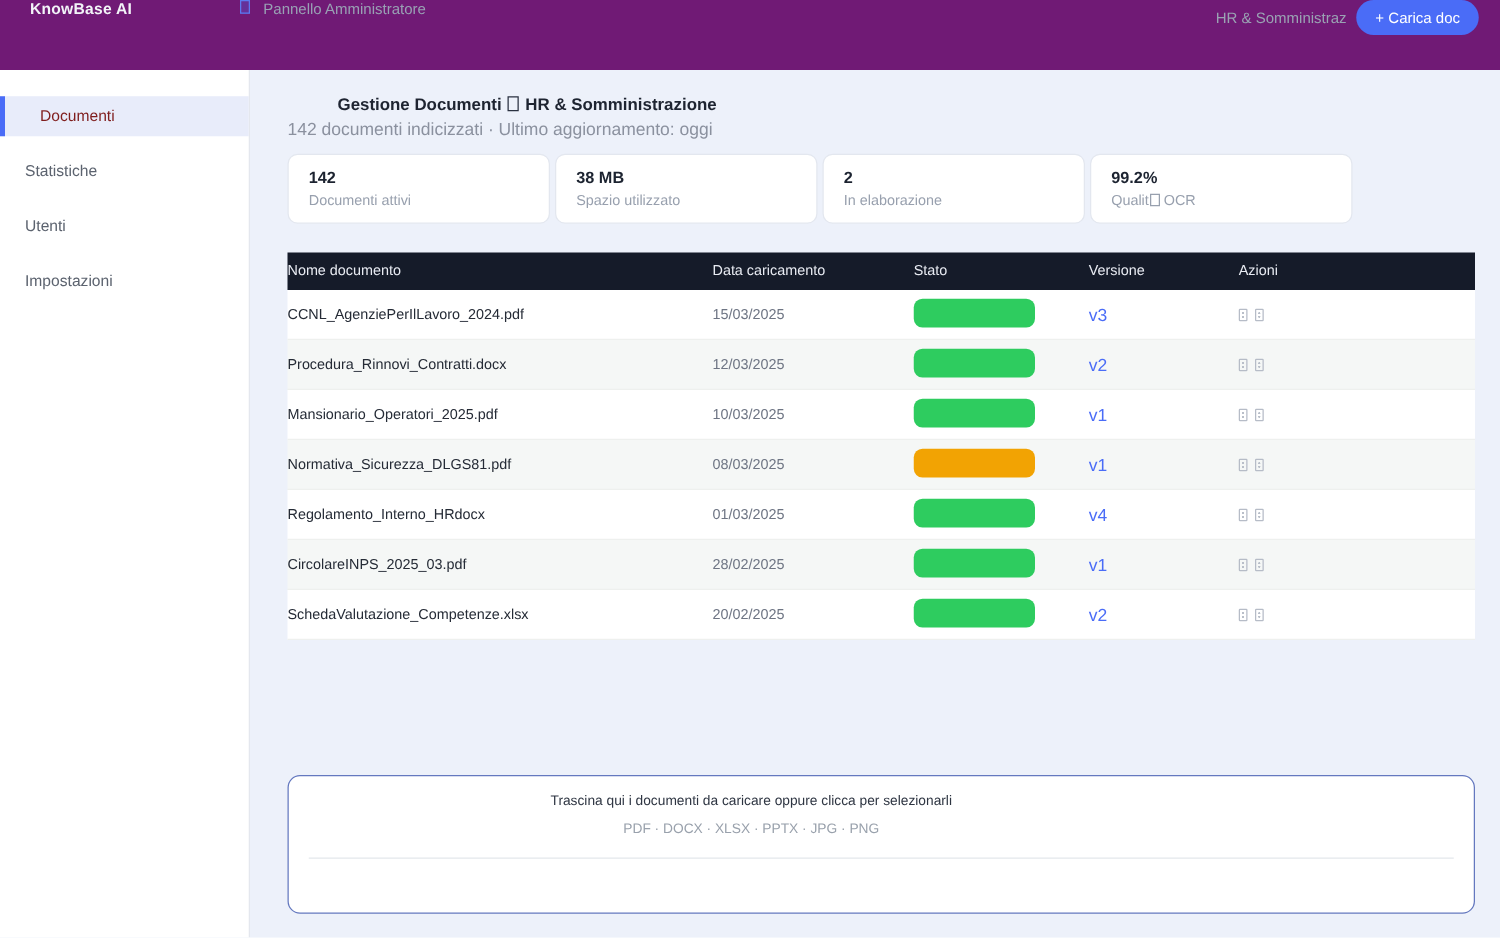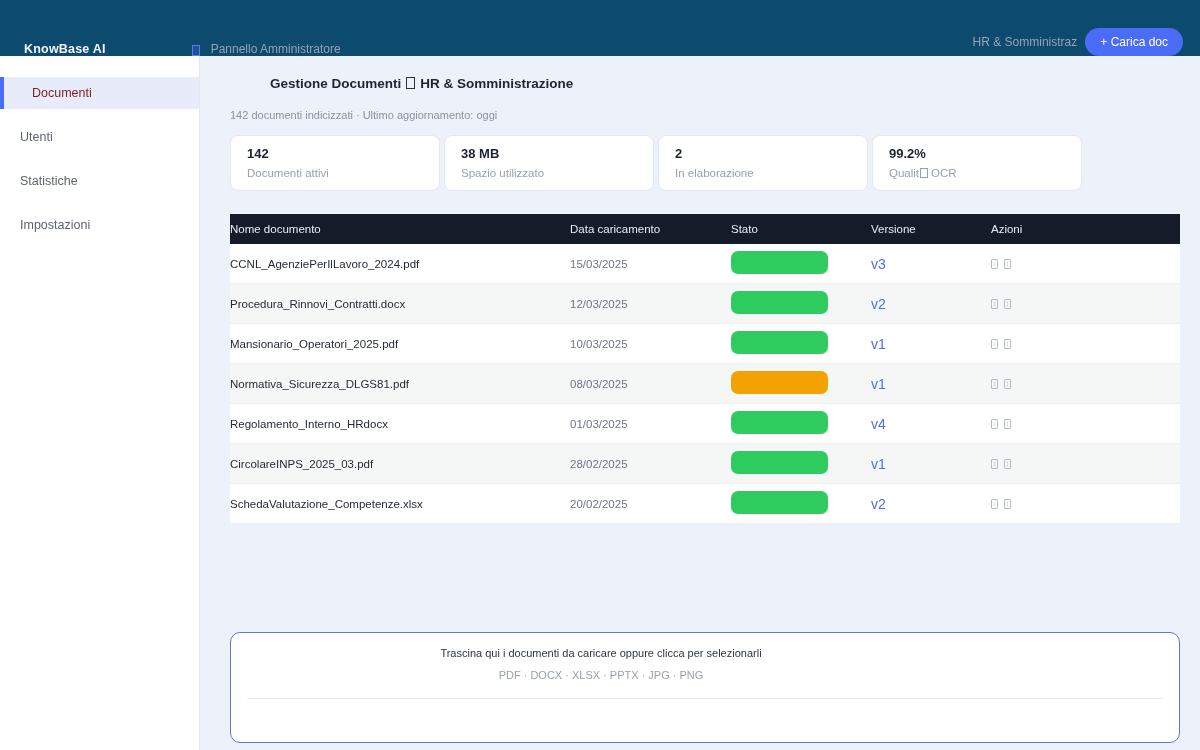--- a/index.html
+++ b/index.html
@@ -5,21 +5,21 @@
   * { margin:0; padding:0; box-sizing:border-box; }
   html,body { width:1200px; height:750px; }
   body {
     font-family:"Liberation Sans","DejaVu Sans",sans-serif;
     background:#ffffff; color:#222a38; overflow:hidden;
   }
   .app { width:1200px; height:750px; display:flex; flex-direction:column; overflow:hidden; }
 
   
   .topbar {
-    height:56px; flex:0 0 56px; background:#0c4a6e; display:flex; align-items:flex-end;
+    height:56px; flex:0 0 56px; background:#701a75; display:flex; align-items:flex-start;
     padding:0 17px 0 24px;
   }
   .brand { color:#f2f4f8; font-size:12.5px; font-weight:700; letter-spacing:.2px; margin-right:86px; }
   .tofu { display:inline-block; border:1px solid currentColor; }
   .tofu-app { width:8px; height:11px; color:#5b79f0; background:rgba(74,108,247,.28); margin-right:11px; }
   .panel-title { color:#99a1b4; font-size:12px; }
   .topbar-right { margin-left:auto; display:flex; align-items:center; }
   .workspace { color:#9aa2b3; font-size:12px; margin-right:2px; white-space:nowrap; }
   .upload-btn {
     background:#4a6cf7; color:#ffffff; border:none; font-family:inherit;
@@ -37,21 +37,21 @@
   }
   .nav-item.active {
     background:#e8ecfa; border-left:4px solid #4a6cf7; padding-left:28px;
     color:#7f1d1d; font-weight:500;
   }
 
   
   .main { flex:1; background:#edf1fa; padding:20px 20px 0 30px; overflow:hidden; }
   .page-title { font-size:13.5px; line-height:16px; font-weight:700; color:#1e2431;margin-left:40px; }
   .tofu-title { width:9px; height:12px; color:#2a3140; margin:0 5px; vertical-align:-1px; }
-  .page-subtitle { font-size:11px; line-height:14px; color:#8b919f; margin-top:16px; }
+  .page-subtitle { font-size:14px; line-height:14px; color:#8b919f; margin-top:4px; }
 
   
   .cards { display:flex; gap:4px; margin-top:13px; }
   .card {
     width:210px; height:56px; background:#ffffff; border:1px solid #e3e7ef;
     border-radius:8px; padding:10px 16px;
   }
   .card-value { font-size:13px; font-weight:700; color:#1c2330; line-height:15px; }
   .card-label { font-size:11.5px; color:#98a0ae; margin-top:6px; line-height:13px; }
   .tofu-label { width:8px; height:10px; color:#98a0ae; margin:0 3px 0 1px; vertical-align:-1px; }
@@ -100,22 +100,22 @@
     <div class="topbar-right">
       <span class="workspace">HR &amp; Somministraz</span>
       <button class="upload-btn">+ Carica doc</button>
     </div>
   </div>
 
   <div class="body-wrap">
 
     <div class="sidebar">
       <div class="nav-item active">Documenti</div>
+      <div class="nav-item">Statistiche</div>
       <div class="nav-item">Utenti</div>
-      <div class="nav-item">Statistiche</div>
       <div class="nav-item">Impostazioni</div>
     </div>
 
     <div class="main">
 
       <div class="page-title">
         <span>Gestione Documenti</span><span class="tofu tofu-title"></span><span>HR &amp; Somministrazione</span>
       </div>
       <div class="page-subtitle">142 documenti indicizzati · Ultimo aggiornamento: oggi</div>
 

